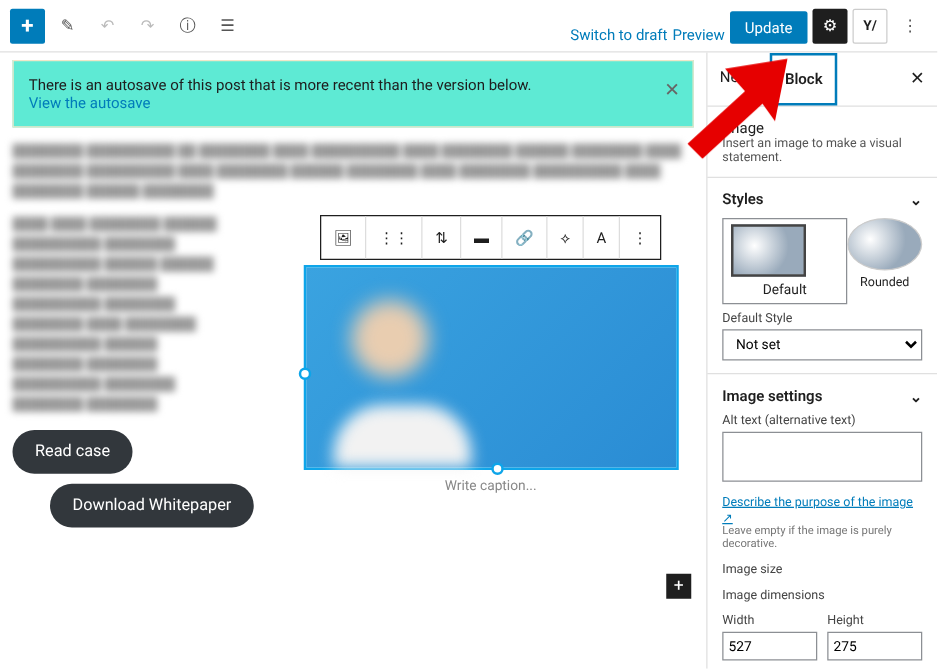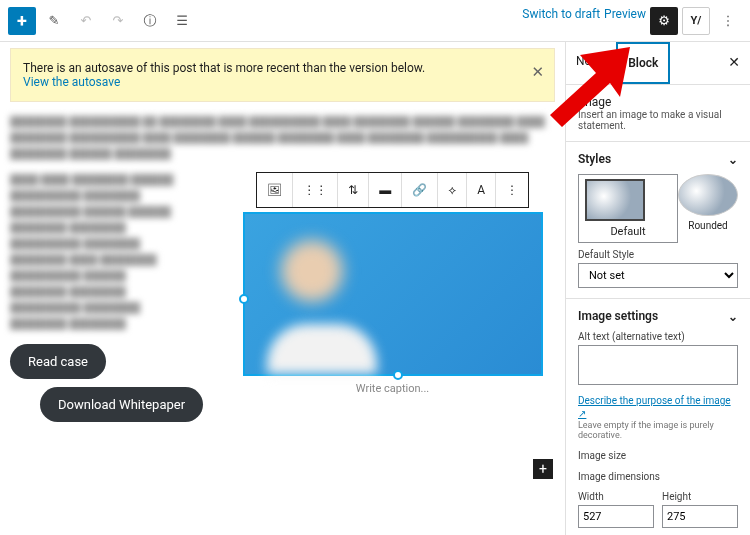--- a/index.html
+++ b/index.html
@@ -1,29 +1,29 @@
 <!DOCTYPE html>
 <html><head>
 <meta charset="utf-8">
 <style>
 *{box-sizing:border-box;margin:0;padding:0;font-family:-apple-system,BlinkMacSystemFont,"Segoe UI",Roboto,sans-serif}
 body{width:750px;height:535px;overflow:hidden;background:#fff;font-size:13px;color:#1e1e1e}
 .topbar{height:42px;display:flex;align-items:center;padding:0 8px;border-bottom:1px solid #e0e0e0}
 .topbar .left{display:flex;gap:4px;align-items:center}
-.topbar .right{margin-left:auto;display:flex;gap:4px;align-items:flex-start}
+.topbar .right{margin-left:auto;display:flex;gap:4px;align-items:flex-end}
 .sq{width:28px;height:28px;display:flex;align-items:center;justify-content:center;border-radius:2px}
 .plus{background:#007cba;color:#fff;font-size:18px;font-weight:700}
 .tbtn{color:#555;cursor:pointer}
 .link{color:#007cba;font-size:12px;cursor:pointer}
 .btn-upd{background:#007cba;color:#fff;padding:6px 12px;border-radius:2px;font-size:12px}
 .gear{background:#1e1e1e;color:#fff}
 .yoast{border:1px solid #ccc;font-weight:700;font-size:11px}
 .main{display:flex;height:calc(100% - 42px)}
 .editor{flex:1;padding:0 10px;overflow:hidden;position:relative}
-.notice{background:#fef9c3;border:1px solid #f0e6c8;padding:12px;margin:6px 0 12px;position:relative;font-size:12px}
+.notice{background:#5eead4;border:1px solid #f0e6c8;padding:12px;margin:6px 0 12px;position:relative;font-size:12px}
 .notice a{color:#007cba;}
 .notice .x{position:absolute;right:10px;top:14px;color:#666;font-size:15px}
 .content{display:flex;gap:10px}
 .txtcol{flex:0 0 210px}
 .blur{filter:blur(3px);color:#999;font-size:10px;line-height:1.6}
 .imgblock{flex:1;display:flex;flex-direction:column;align-items:center}
 .imgtb{background:#fff;border:1px solid #1e1e1e;display:flex;height:36px;margin-bottom:4px}
 .imgtb>div{border-right:1px solid #ddd;display:flex;align-items:center;padding:0 10px;font-size:12px}
 .imgtb>div:last-child{border-right:none}
 .selimg{width:300px;height:164px;background:linear-gradient(135deg,#3aa3e0,#2a8cd4);position:relative;border:2px solid #0ea5e9}
@@ -65,20 +65,21 @@
     <div class="sq plus">+</div>
     <div class="sq tbtn">✎</div>
     <div class="sq tbtn" style="opacity:.4">↶</div>
     <div class="sq tbtn" style="opacity:.4">↷</div>
     <div class="sq tbtn">ⓘ</div>
     <div class="sq tbtn">☰</div>
   </div>
   <div class="right">
     <span class="link">Switch to draft</span>
     <span class="link">Preview</span>
+    <span class="btn-upd">Update</span>
     <div class="sq gear">⚙</div>
     <div class="sq yoast">Y/</div>
     <div class="sq tbtn">⋮</div>
   </div>
 </div>
 
 <svg class="arrow" width="120" height="90">
   <polygon points="110,10 60,18 76,36 30,78 42,90 90,46 100,60" fill="#e60000"></polygon>
 </svg>
 

